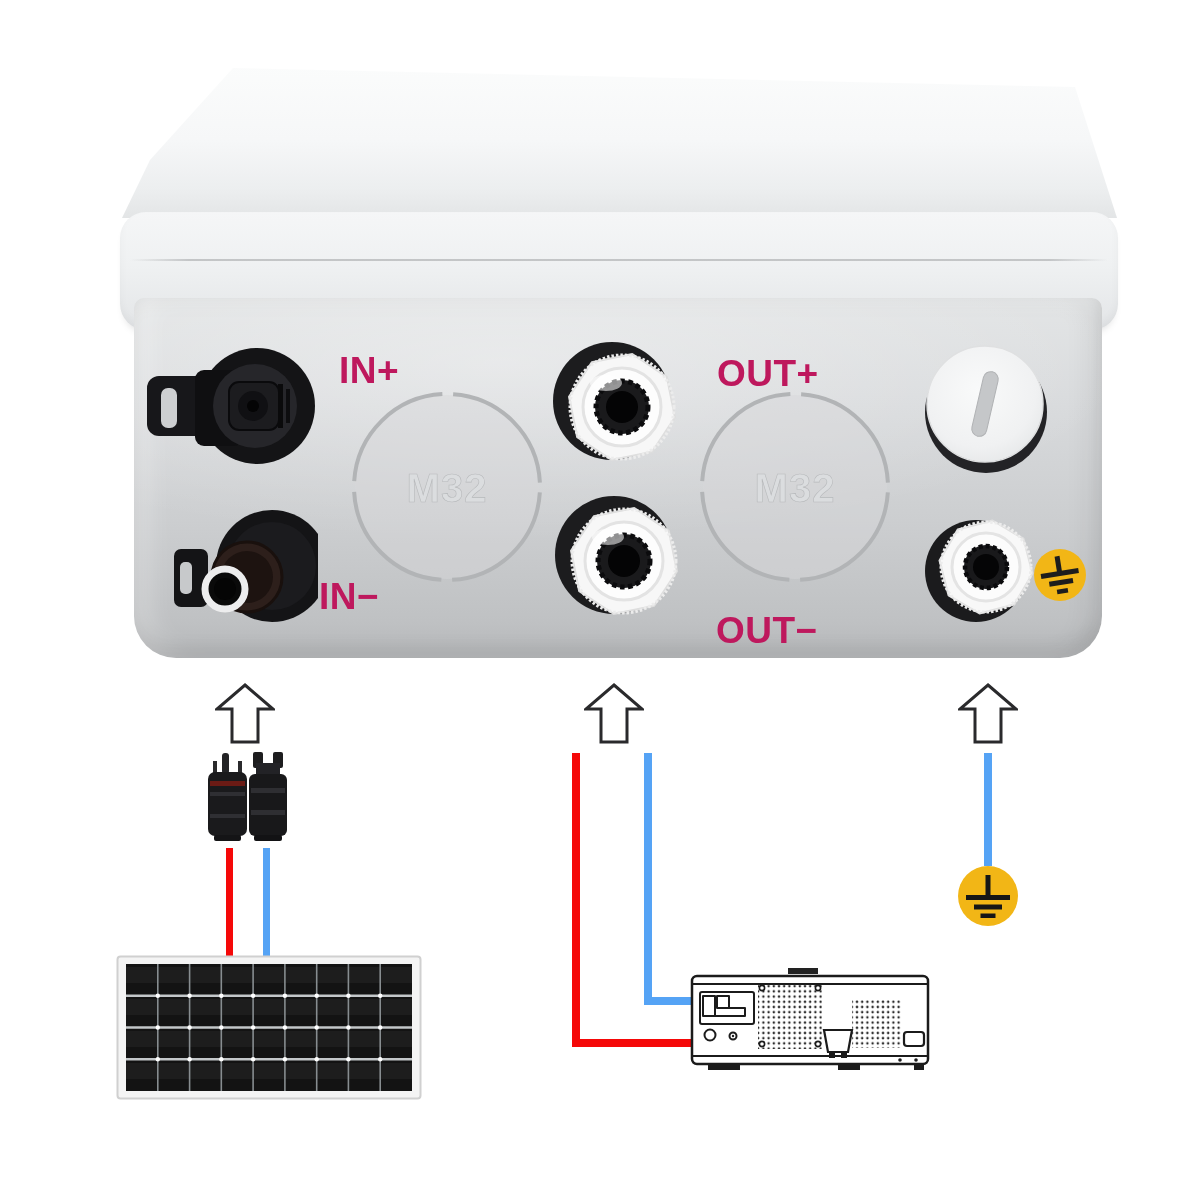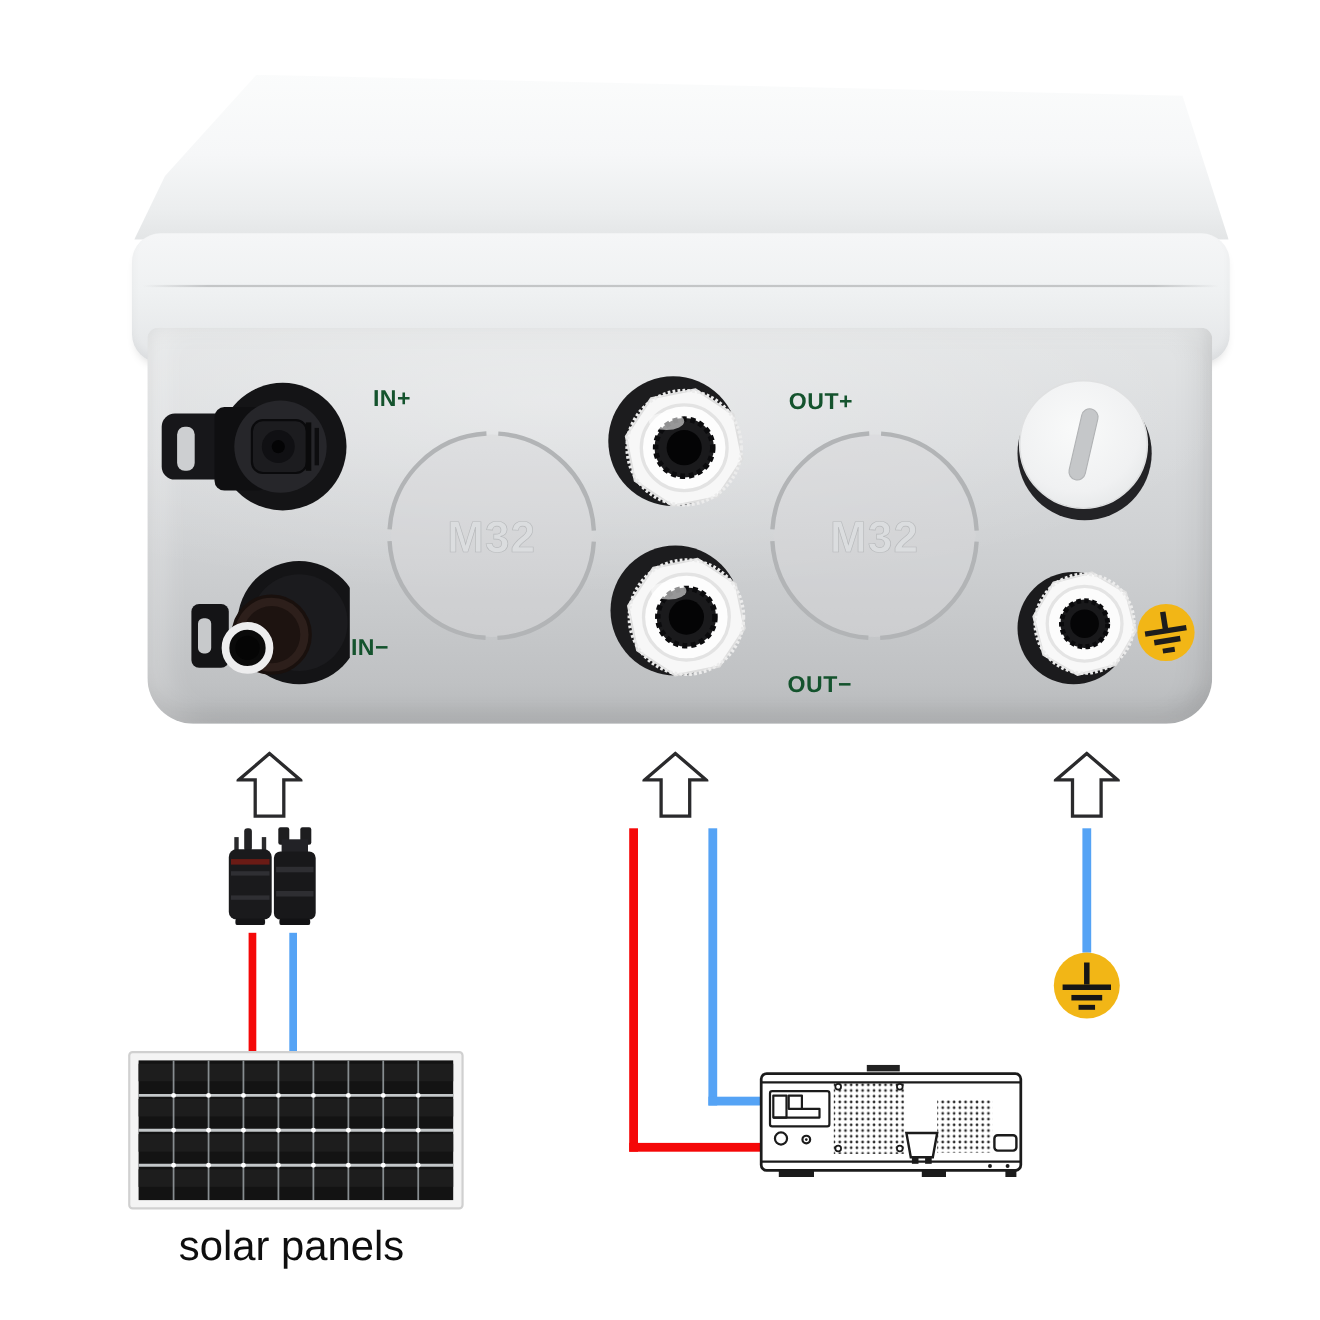--- a/index.html
+++ b/index.html
@@ -17,21 +17,21 @@
   .lid-band::after{content:"";position:absolute;left:10px;top:47px;width:calc(100% - 20px);height:2px;
     background:linear-gradient(90deg,transparent,#9fa1a3 6%,#9fa1a3 94%,transparent);opacity:.55;}
   .box-body{left:134px;top:298px;width:968px;height:360px;border-radius:10px 10px 42px 42px;
     background:
       radial-gradient(120% 90% at 38% 18%,rgba(255,255,255,.35),rgba(255,255,255,0) 55%),
       linear-gradient(180deg,#e2e4e5 0%,#d8dadc 30%,#cccED0 62%,#bfc1c3 90%,#b5b7b9 100%);
     box-shadow:inset 14px 0 26px rgba(255,255,255,.30), inset -14px 0 26px rgba(0,0,0,.06),
                inset 0 -10px 16px rgba(0,0,0,.10);}
 
   
-  .port-label{font-weight:700;font-size:21px;letter-spacing:.5px;color:#14532d;line-height:1;}
+  .port-label{font-weight:700;font-size:37px;letter-spacing:.5px;color:#be185d;line-height:1;}
   .caption{color:#0e0e0e;text-align:center;}
   .caption.solar{font-size:38px;}
   .caption.inv{font-size:36px;}
 
   .wire{position:absolute;}
 </style>
 </head>
 <body>
 
 <div class="stage">
@@ -269,15 +269,14 @@
     <rect x="153" y="84" width="6" height="6" fill="#1b1b1b"></rect>
     <rect x="216" y="64" width="20" height="14" rx="3" fill="#ffffff" stroke="#1b1b1b" stroke-width="2.2"></rect>
     <line x1="4" y1="88" x2="240" y2="88" stroke="#1b1b1b" stroke-width="2"></line>
     <circle cx="212" cy="92" r="1.8" fill="#1b1b1b"></circle>
       <circle cx="228" cy="92" r="1.8" fill="#1b1b1b"></circle>
     <rect x="20" y="96" width="32" height="6" fill="#1b1b1b"></rect>
     <rect x="150" y="96" width="22" height="6" fill="#1b1b1b"></rect>
     <rect x="226" y="96" width="10" height="6" fill="#1b1b1b"></rect>
   </svg>
 
-  <div class="abs caption solar" style="left:120px;top:1112px;width:290px">solar panels</div>
 
 </div>
 
 </body></html>

